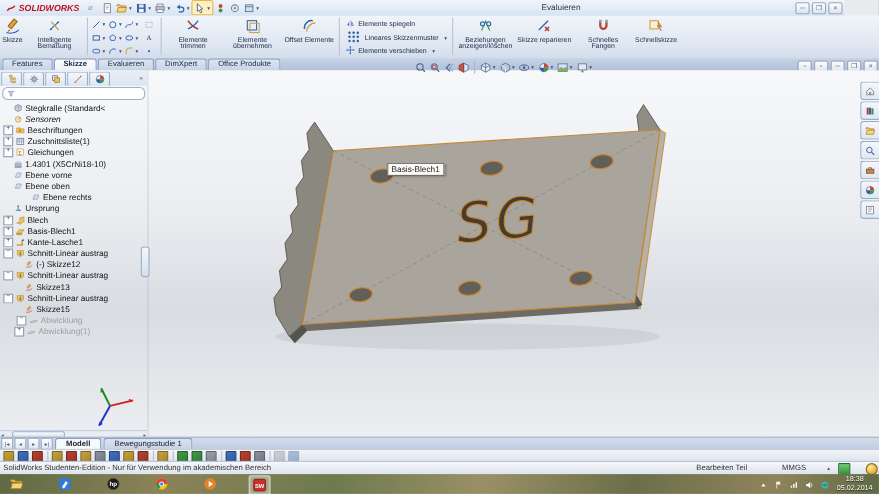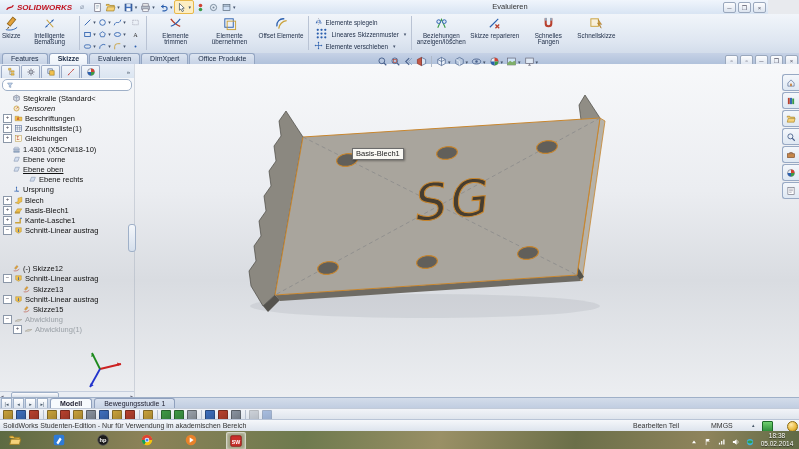--- a/index.html
+++ b/index.html
@@ -653,21 +653,21 @@
         </div>
         <div class="trow" style="padding-left: 3px;">
           <span class="spc"></span>
           <span class="tic">
             <svg width="9" height="9" viewBox="0 0 16 16">
               <path d="M3.5 11L6 4h7l-2.5 7z" fill="rgba(160,190,230,.35)" stroke="#7a8ca8" stroke-width=".9"></path>
             </svg>
           </span>
           <span>Ebene vorne</span>
         </div>
-        <div class="trow" style="padding-left: 3px; text-decoration: underline;">
+        <div class="trow" style="padding-left: 3px;">
           <span class="spc"></span>
           <span class="tic">
             <svg width="9" height="9" viewBox="0 0 16 16">
               <path d="M3.5 11L6 4h7l-2.5 7z" fill="rgba(160,190,230,.35)" stroke="#7a8ca8" stroke-width=".9"></path>
             </svg>
           </span>
           <span>Ebene oben</span>
         </div>
         <div class="trow" style="padding-left: 19px;">
           <span class="spc"></span>
@@ -721,21 +721,21 @@
           <span class="exp">−</span>
           <span class="tic">
             <svg width="9" height="9" viewBox="0 0 16 16">
               <path d="M3 3h10v7l-5 3-5-3z" fill="#f2c14e" stroke="#a07d1e" stroke-width=".7"></path>
               <path d="M8 5v4" stroke="#2b5fae" stroke-width="1.2"></path>
               <path d="M8 11L6.4 8.5h3.2z" fill="#2b5fae"></path>
             </svg>
           </span>
           <span>Schnitt-Linear austrag</span>
         </div>
-        <div class="trow" style="padding-left: 3px; margin-top: 28px;">
+        <div class="trow" style="padding-left: 13px;">
           <span class="spc"></span>
           <span class="tic">
             <svg width="9" height="9" viewBox="0 0 16 16">
               <path d="M3 12c3 1 7 0 10-3" stroke="#b8412f" fill="none"></path>
               <rect x="6.2" y="3" width="3" height="6.5" transform="rotate(38 8 6)" fill="#e3a23a" stroke="#96691f" stroke-width=".5"></rect>
             </svg>
           </span>
           <span>(-) Skizze12</span>
         </div>
         <div class="trow" style="padding-left: 3px;">
@@ -773,21 +773,21 @@
         <div class="trow" style="padding-left: 13px; text-align: center;">
           <span class="spc"></span>
           <span class="tic">
             <svg width="9" height="9" viewBox="0 0 16 16">
               <path d="M3 12c3 1 7 0 10-3" stroke="#b8412f" fill="none"></path>
               <rect x="6.2" y="3" width="3" height="6.5" transform="rotate(38 8 6)" fill="#e3a23a" stroke="#96691f" stroke-width=".5"></rect>
             </svg>
           </span>
           <span>Skizze15</span>
         </div>
-        <div class="trow dim" style="padding-left: 3px;">
+        <div class="trow dim" style="padding-left: 3px; margin-left: 12px;">
           <span class="exp">−</span>
           <span class="tic">
             <svg width="9" height="9" viewBox="0 0 16 16">
               <path d="M2 11l5-3h7l-5 3z" fill="#d9d4c8" stroke="#8a8577" stroke-width=".7"></path>
             </svg>
           </span>
           <span>Abwicklung</span>
         </div>
         <div class="trow dim" style="padding-left: 13px;">
           <span class="exp">+</span>

